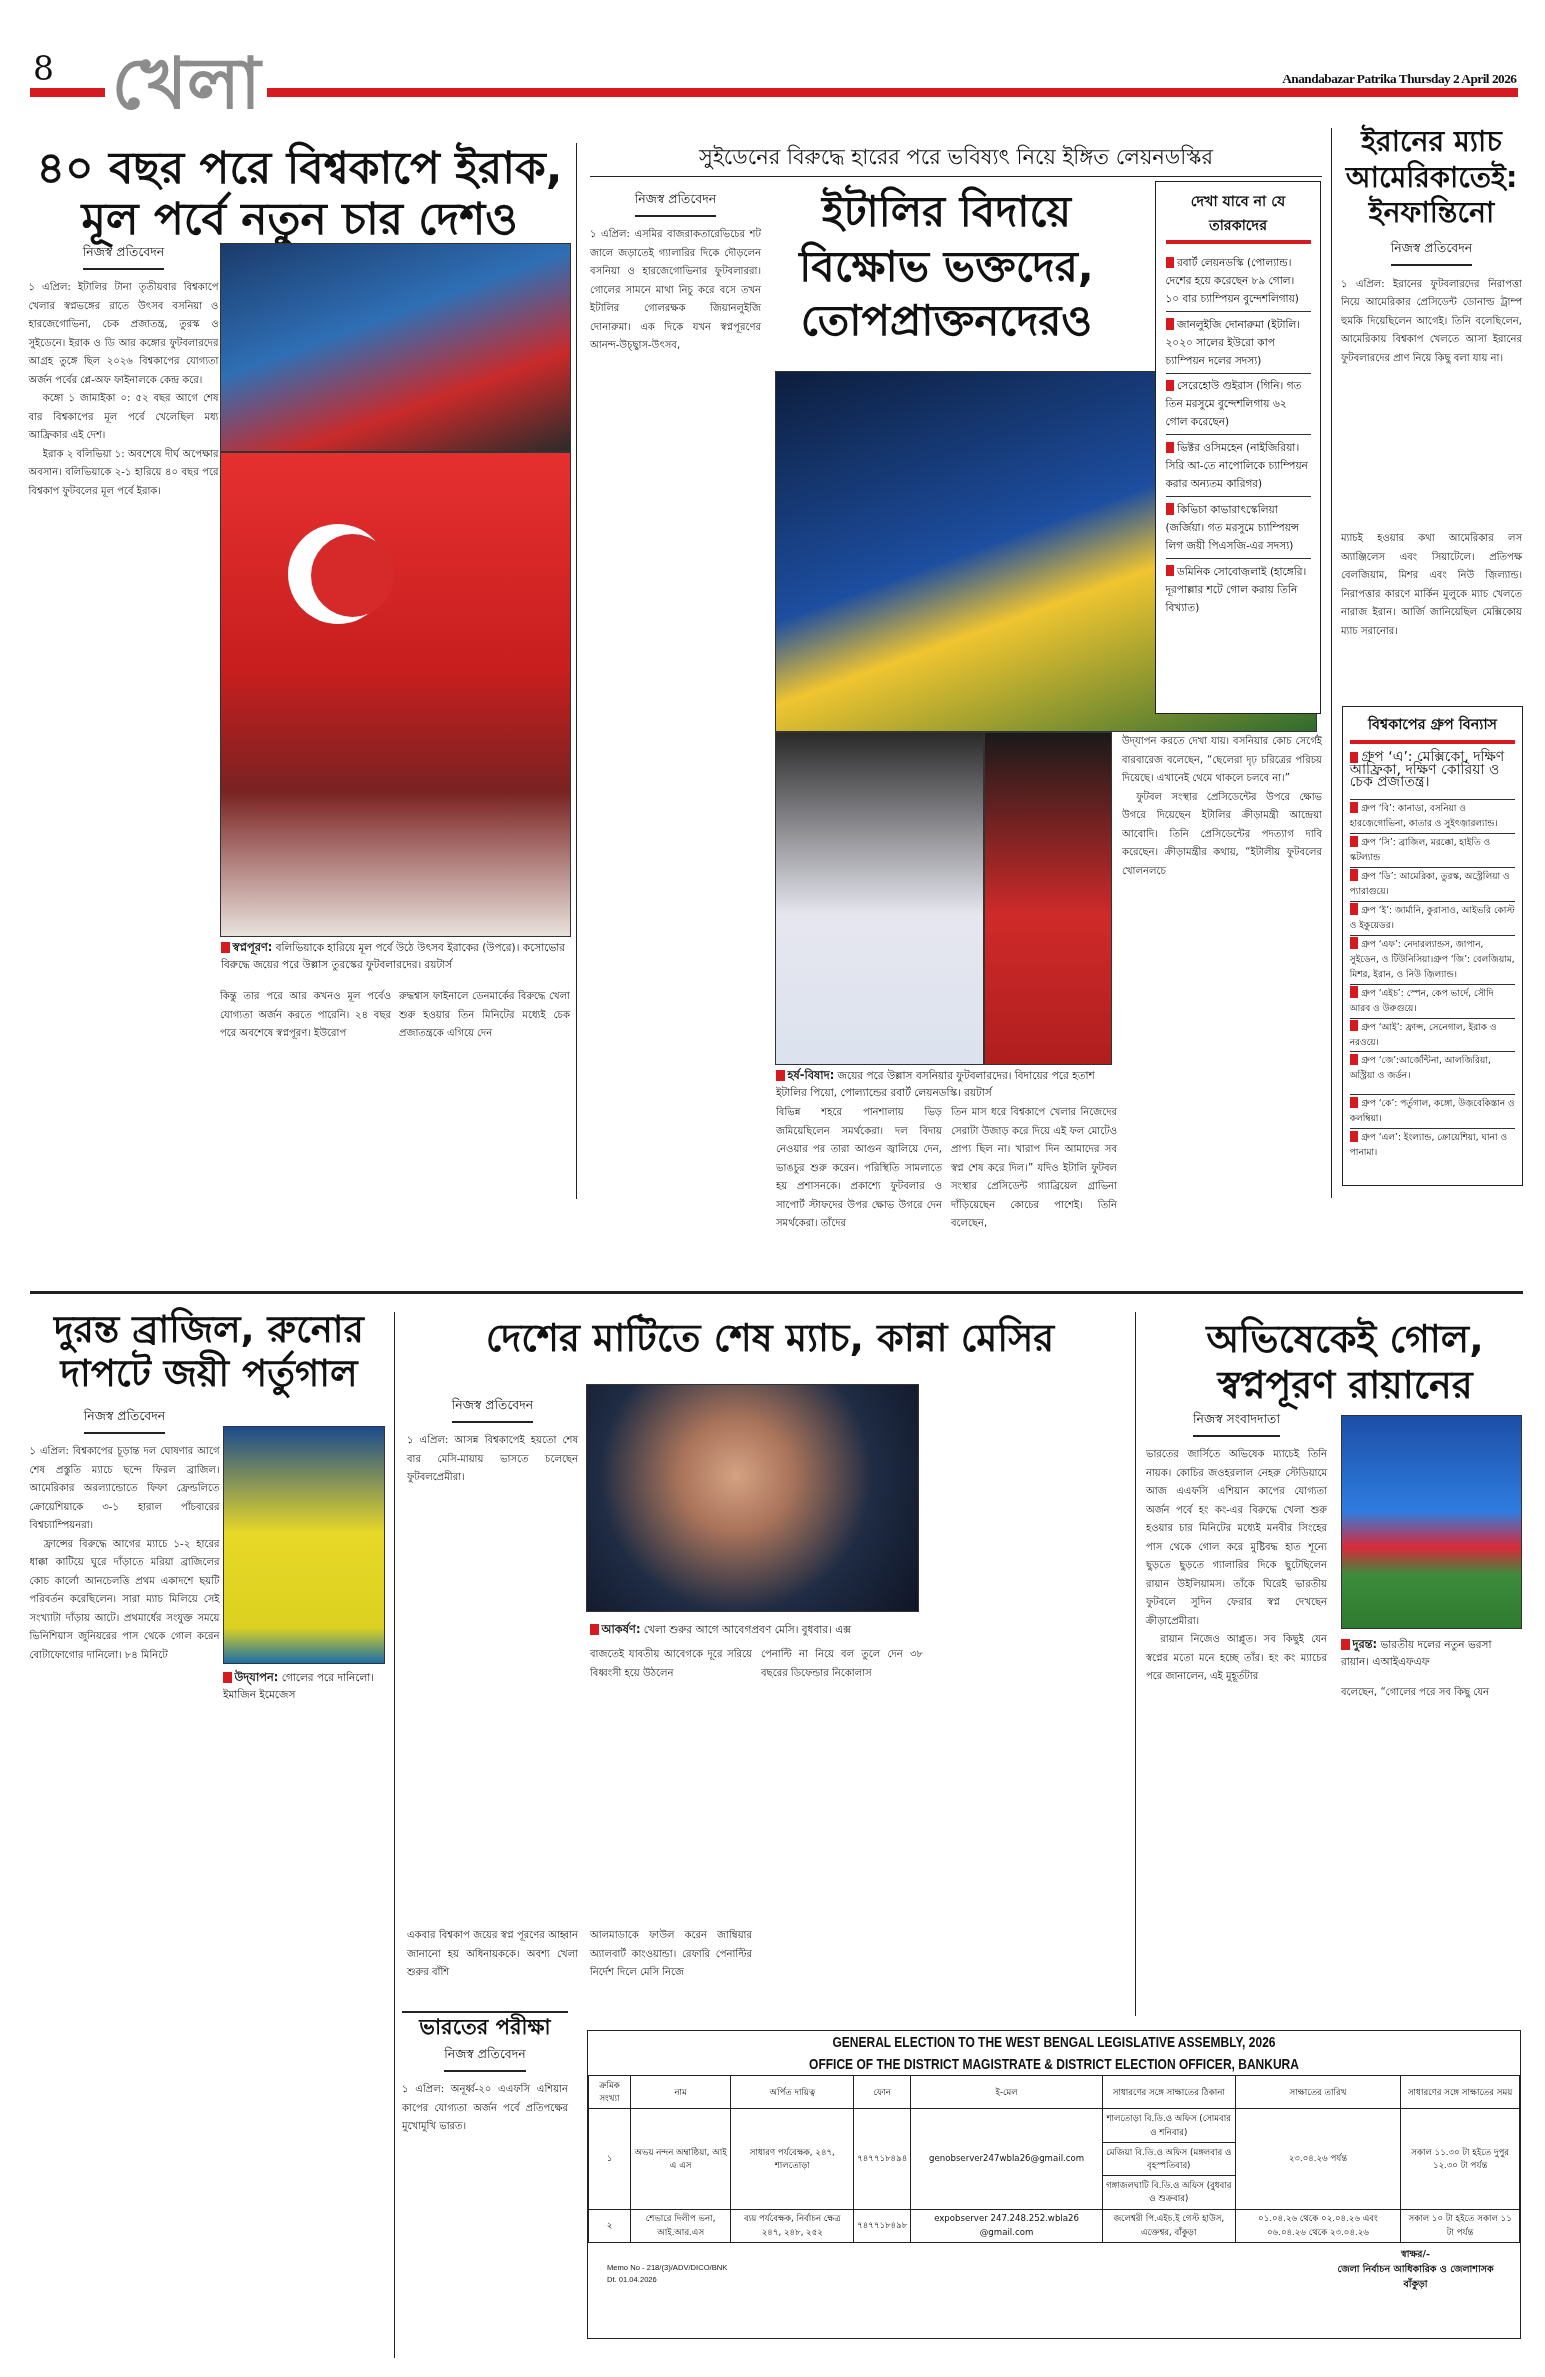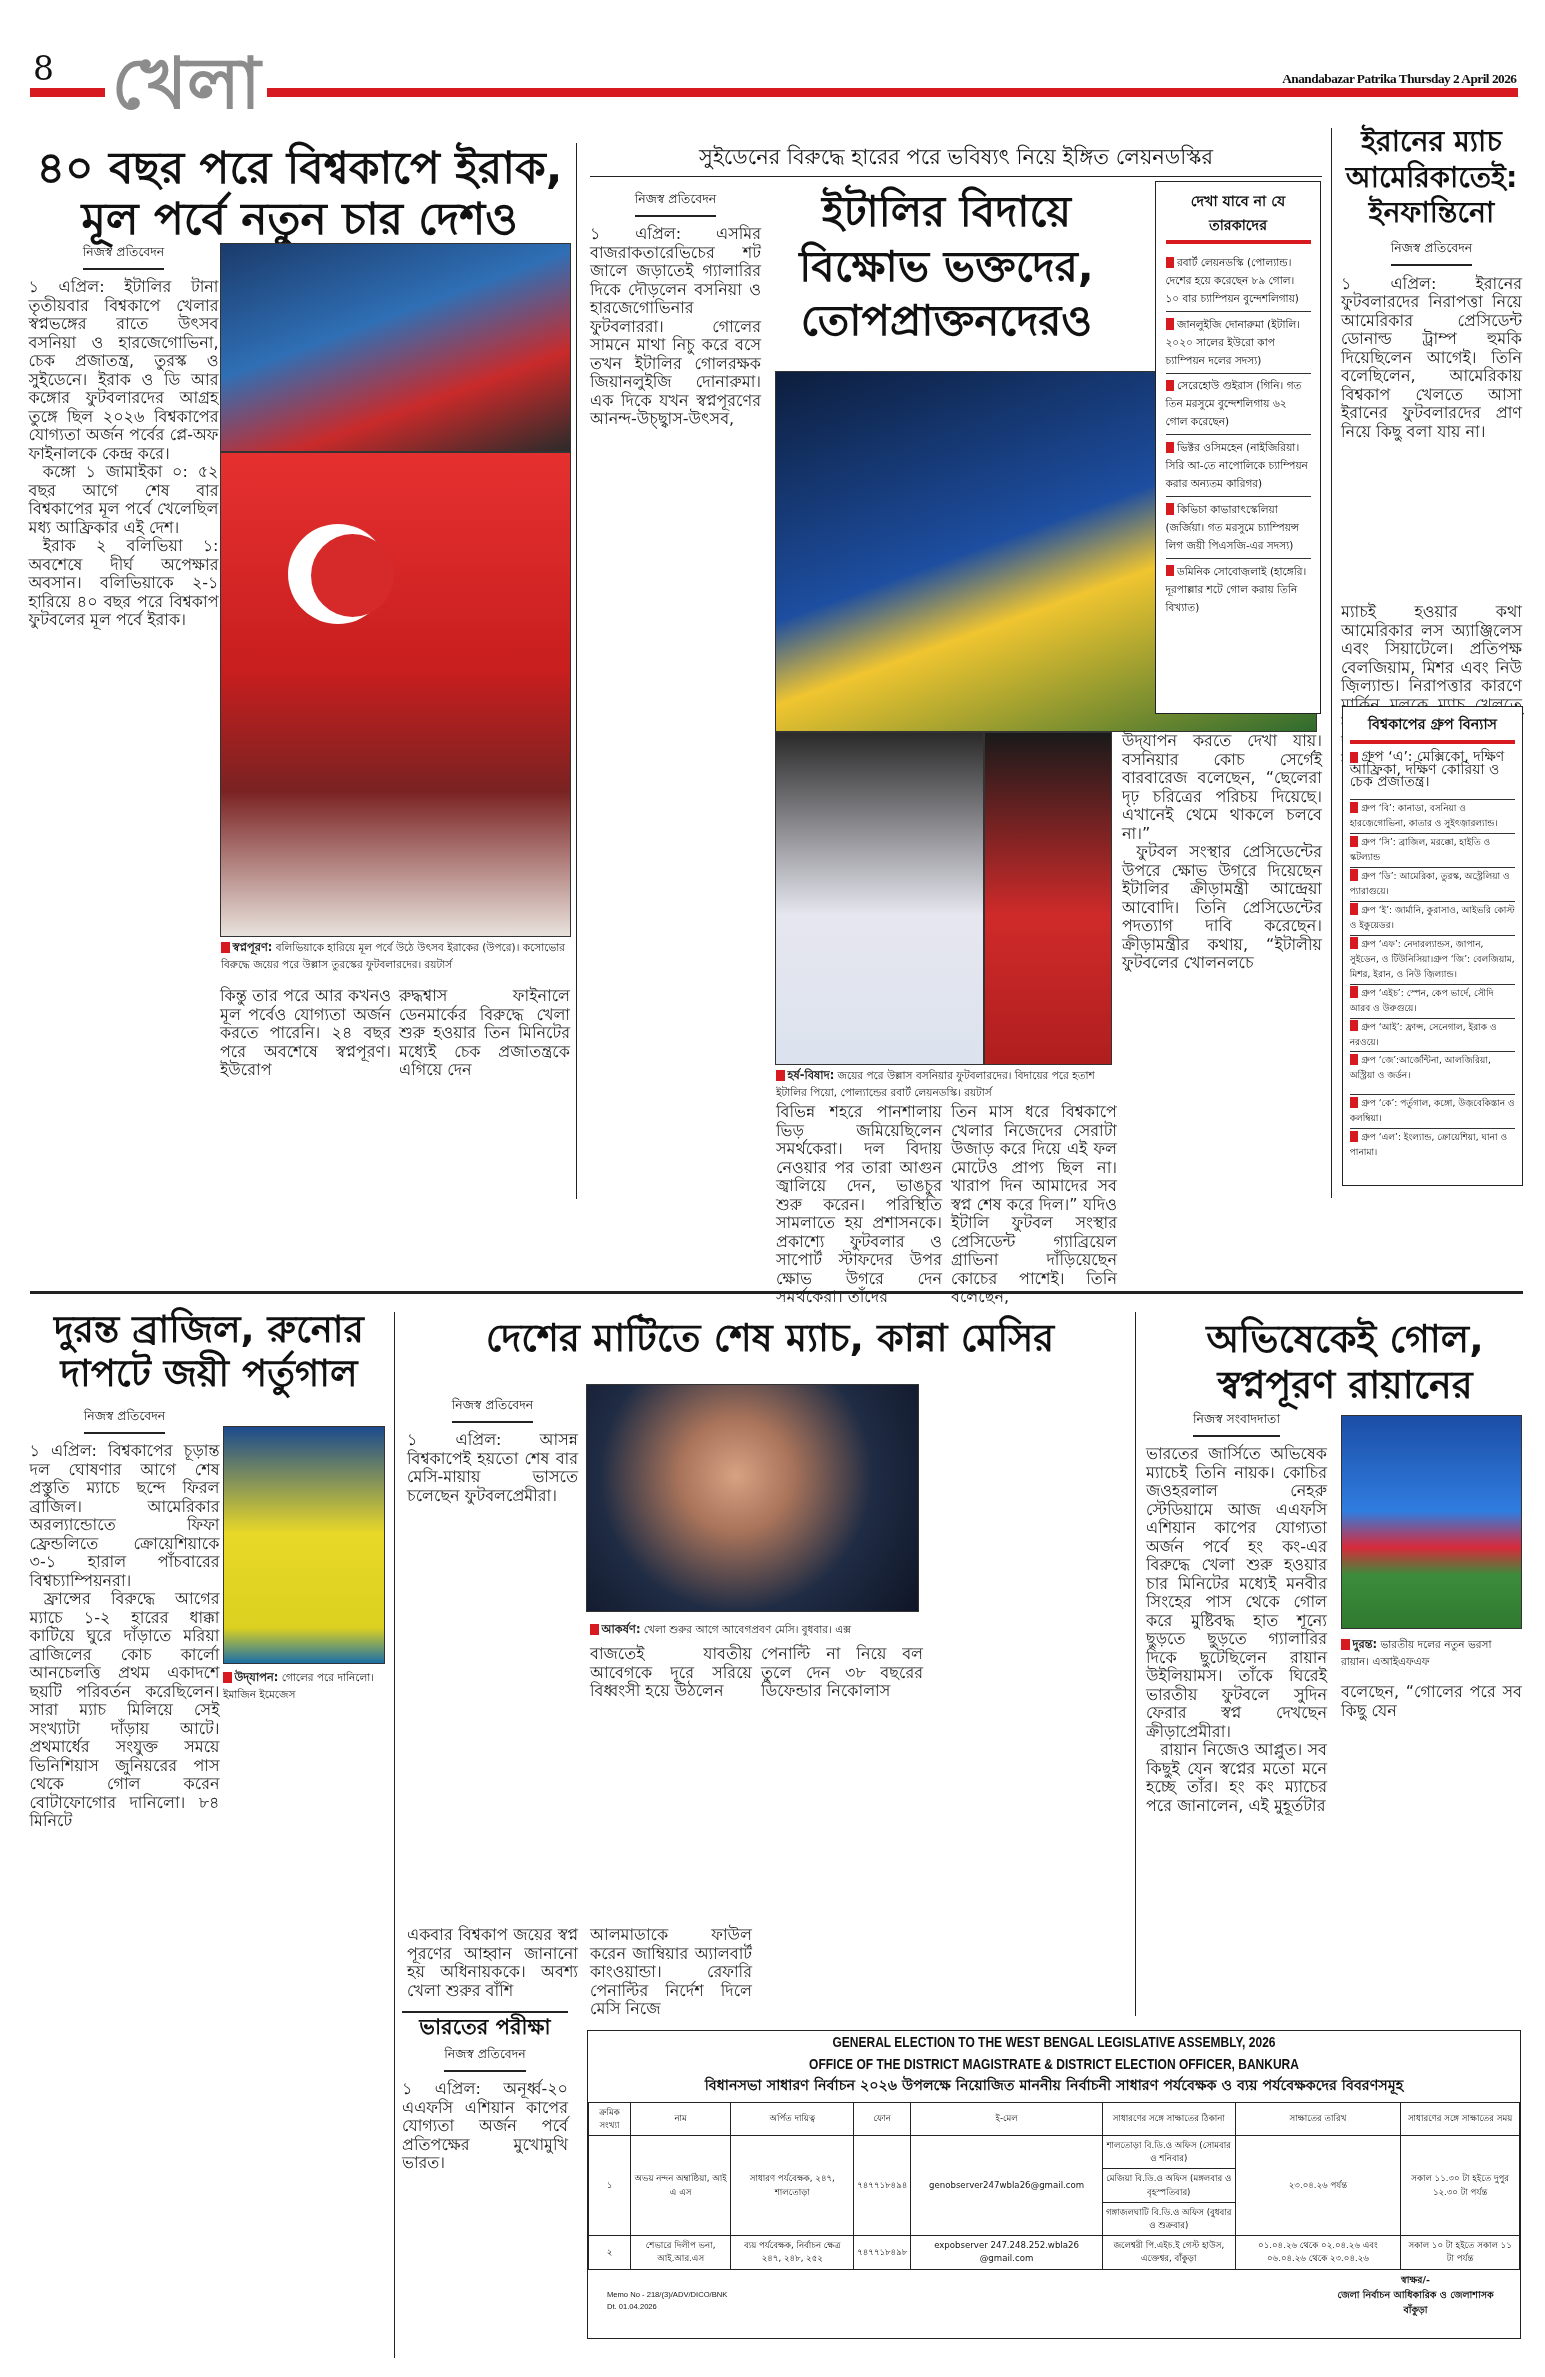--- a/index.html
+++ b/index.html
@@ -6,21 +6,21 @@
 html,body{width:1545px;height:2389px;background:#fff;overflow:hidden}
 body{font-family:"DejaVu Sans",sans-serif;color:#111;position:relative}
 .mast-bar{position:absolute;left:29.5px;top:88px;width:1488px;height:8.6px;background:#d71920}
 .pageno{position:absolute;left:33px;top:52px;font-family:"DejaVu Serif",serif;font-size:33px;line-height:33px;color:#111}
 .logo{position:absolute;left:105px;top:48px;font-family:Liberation Sans, sans-serif;font-weight:bold;font-size:71px;line-height:71px;color:#8c8c8c;background:#fff;padding:0 6.7px}
 .dateline{position:absolute;right:28.5px;top:71px;font-family:"Liberation Serif",serif;font-size:13.3px;font-weight:bold;letter-spacing:-0.5px}
 .vrule{position:absolute;width:1.4px;background:#222}
 .hrule{position:absolute;height:1.9px;background:#222}
 .head{font-family:"DejaVu Sans",sans-serif;font-weight:bold;color:#111;text-align:center;line-height:1.15}
 .byline{font-family:"DejaVu Sans",sans-serif;font-size:12.4px;text-align:right;padding-bottom:4.8px;border-bottom:2.9px double #222;margin:0 auto 8.6px;width:max-content}
-.body{font-family:"DejaVu Sans",sans-serif;font-size:16px;line-height:18.5px;text-align:justify;color:#222}
+.body{font-family:"DejaVu Sans",sans-serif;font-size:10px;line-height:18.5px;text-align:justify;color:#222}
 .photo{position:absolute;border:1px solid #333;overflow:hidden}
 .caption{position:absolute;font-family:"DejaVu Sans",sans-serif;font-size:10.5px;line-height:17px;color:#222}
 .caption b{font-size:11.4px}
 .redsq{display:inline-block;width:8.6px;height:11.4px;background:#d71920;margin-right:2.9px;vertical-align:-1.9px}
 .box{position:absolute;border:1.4px solid #222;padding:7.6px 9.5px;background:#fff}
 .box-title{font-weight:bold;font-size:14.3px;text-align:center;border-bottom:4.8px solid #d71920;padding-bottom:2.9px;margin-bottom:5.7px}
 .box-item{font-size:10.5px;line-height:18px;border-bottom:1px solid #333;padding:2.9px 0 3.8px;margin-bottom:0}
 .box-item:last-child{border-bottom:none}
 .notice{position:absolute;border:1.9px solid #222;background:#fff}
 .notice table{border-collapse:collapse;width:100%}
@@ -187,21 +187,20 @@
 <div class="caption" style="left:1341px;top:1636px;width:181px">
   <span class="redsq"></span><b>দুরন্ত:</b> <span>ভারতীয় দলের নতুন ভরসা রায়ান। এআইএফএফ</span>
 </div>
 <div class="col" style="left:1341px;top:1683px;width:181px">
   <p class="body">বলেছেন, “গোলের পরে সব কিছু যেন</p>
 </div>
 
 <div class="notice" style="left:587px;top:2030px;width:934px;height:309px">
   <div class="notice-title">GENERAL ELECTION TO THE WEST BENGAL LEGISLATIVE ASSEMBLY, 2026</div>
   <div class="notice-title">OFFICE OF THE DISTRICT MAGISTRATE &amp; DISTRICT ELECTION OFFICER, BANKURA</div>
-  <div class="notice-sub">বিধানসভা সাধারণ নির্বাচন ২০২৬ উপলক্ষে নিয়োজিত মাননীয় নির্বাচনী সাধারণ পর্যবেক্ষক ও ব্যয় পর্যবেক্ষকদের বিবরণসমূহ</div>
   <table>
     <tbody>
         <tr>
       <th>ক্রমিক সংখ্যা</th>
       <th>নাম</th>
       <th>অর্পিত দায়িত্ব</th>
       <th>ফোন</th>
       <th>ই-মেল</th>
       <th>সাধারণের সঙ্গে সাক্ষাতের ঠিকানা</th>
       <th>সাক্ষাতের তারিখ</th>

